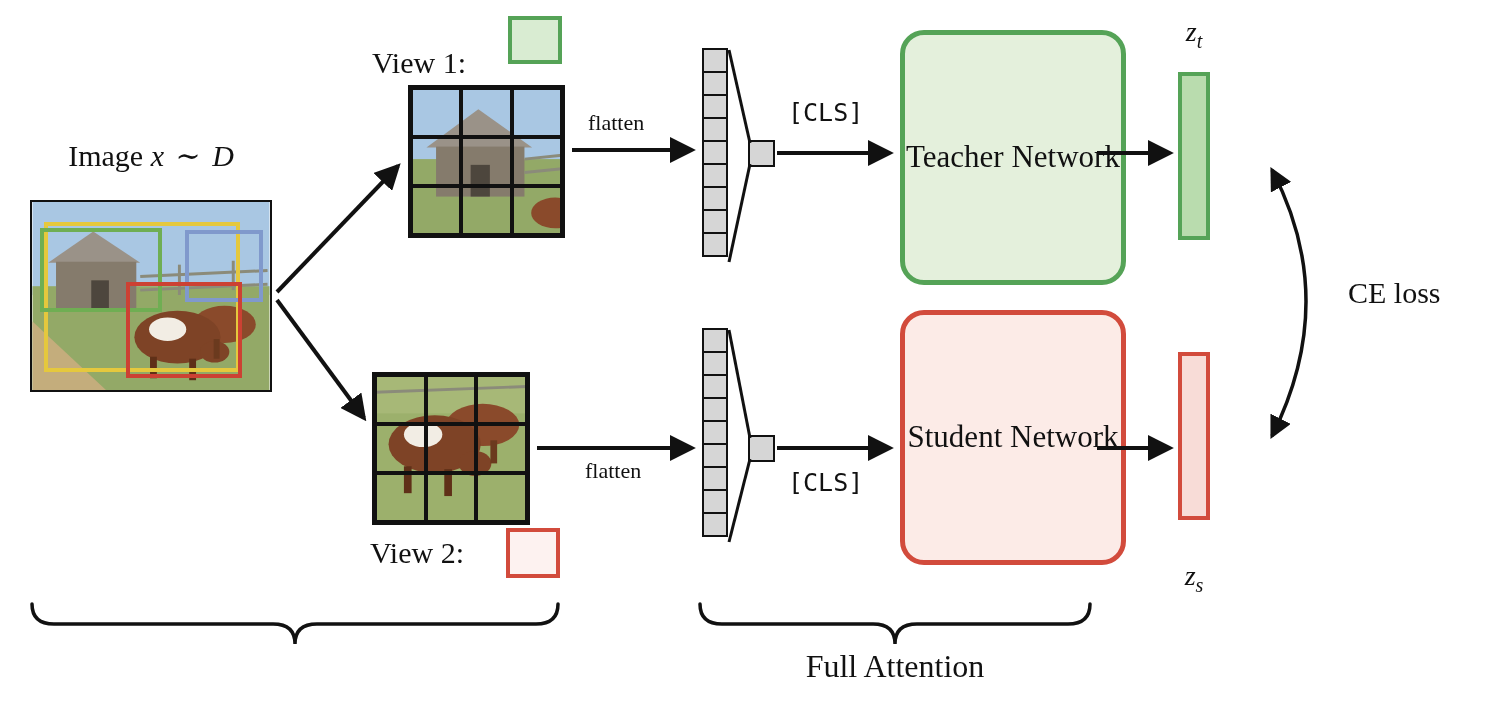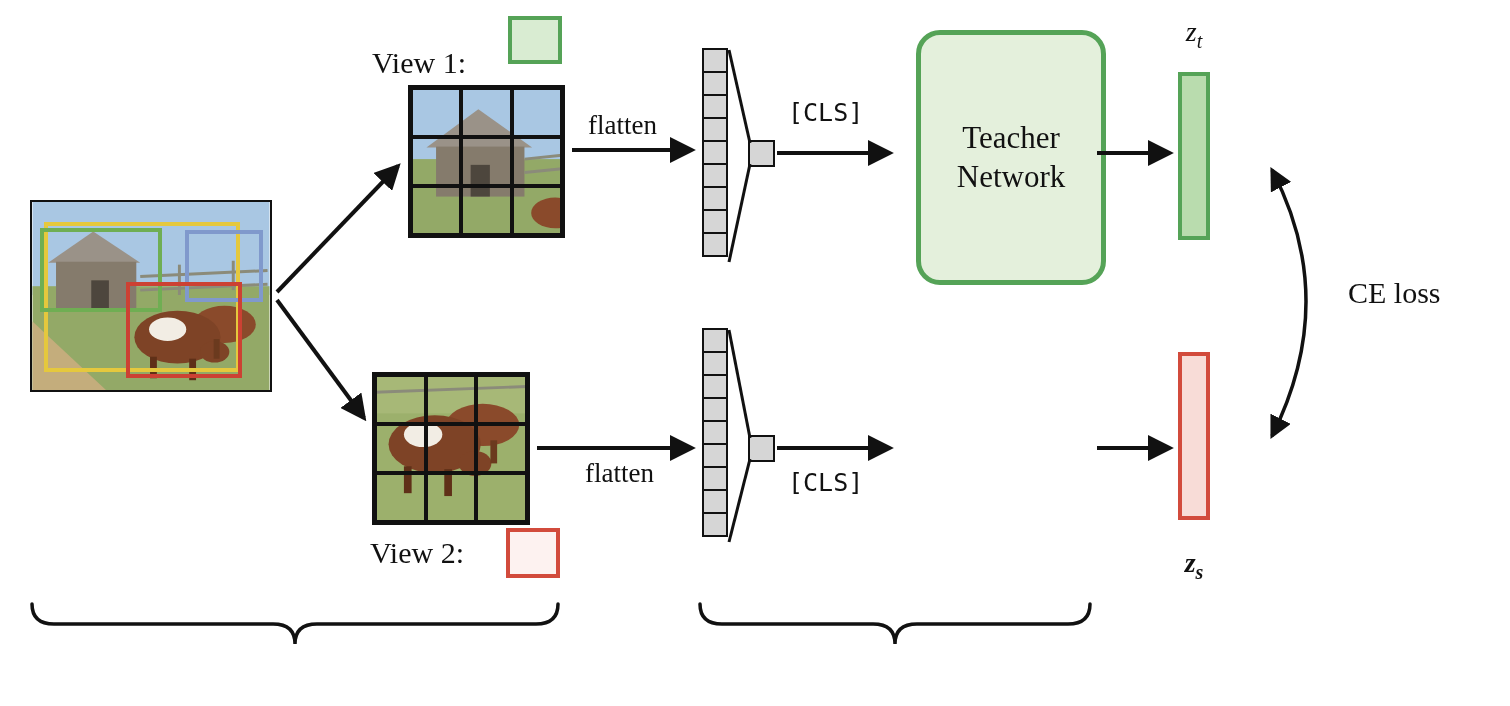--- a/index.html
+++ b/index.html
@@ -19,47 +19,53 @@
   .pgrid{position:absolute;inset:0;display:grid;grid-template-columns:repeat(3,1fr);grid-template-rows:repeat(3,1fr);}
   .pgrid div{border:2px solid #111;}
 
   
   .token-col{display:flex;flex-direction:column;}
   .token{width:26px;height:25px;background:#d6d6d6;border:2px solid #111;box-sizing:border-box;}
   .token + .token{margin-top:-2px;}
   .cls-sq{width:27px;height:27px;background:#d6d6d6;border:2px solid #111;box-sizing:border-box;}
 
   
-  .netbox{width:190px;box-sizing:border-box;border-radius:24px;display:flex;align-items:center;justify-content:center;
-          text-align:center;font-size:31px;line-height:1.25;margin-left:16px;}
+  .netbox{width:226px;box-sizing:border-box;border-radius:24px;display:flex;align-items:center;justify-content:center;
+          text-align:center;font-size:31px;line-height:1.25;}
   .teacher{left:900px;top:30px;height:255px;border:5px solid #55a357;background:#e4f0dc;}
   .student{left:900px;top:310px;height:255px;border:5px solid #d24b3c;background:#fcebe7;}
 
   
   .bar{width:32px;height:168px;box-sizing:border-box;}
   .bar-t{left:1178px;top:72px;background:#b9dcae;border:4px solid #55a357;}
   .bar-s{left:1178px;top:352px;background:#f8dcd7;border:4px solid #d24b3c;}
 
   .swatch{box-sizing:border-box;}
   .swatch1{left:508px;top:16px;width:54px;height:48px;background:#d9ecd2;border:4px solid #55a357;}
   .swatch2{left:506px;top:528px;width:54px;height:50px;background:#fdf2f0;border:4px solid #d24b3c;}
 
   .lbl{white-space:nowrap;}
   .big{font-size:30px;}
-  .mid{font-size:27px;}
+  .mid{font-size:22px;}
   .sec{font-size:32px;}
   .zlbl{font-size:28px;font-style:italic;text-align:center;width:32px;}
   .zlbl sub{font-size:20px;font-style:italic;}
   svg.overlay{position:absolute;inset:0;pointer-events:none;}
 </style>
 </head>
 <body>
 
 <div class="canvas">
 
+  <div class="abs big lbl" style="left:30px;top:138px;width:242px;text-align:center;">
+    <span>Image</span>
+    <span style="font-style:italic;">x</span>
+    <span style="margin:0 4px;">∼</span>
+    <span style="font-style:italic;">D</span>
+  </div>
 
   <div class="abs photo">
     <svg viewBox="0 0 242 192" width="238" height="188">
       <rect x="0" y="0" width="242" height="95" fill="#a9c7e3"></rect>
       <rect x="0" y="86" width="242" height="106" fill="#93a967"></rect>
       <polygon points="0,122 75,192 0,192" fill="#c4ad7c"></polygon>
       <polygon points="16,62 62,30 110,62" fill="#9a9288"></polygon>
       <rect x="24" y="61" width="82" height="50" fill="#857b6c"></rect>
       <rect x="60" y="80" width="18" height="31" fill="#4d463d"></rect>
       <line x1="110" y1="76" x2="240" y2="70" stroke="#8b8b7a" stroke-width="3"></line>
@@ -165,33 +171,37 @@
       <div class="token"></div>
   </div>
   <div class="abs cls-sq" style="left:748px;top:435px;"></div>
 
   <div class="abs mono lbl" style="left:788px;top:98px;font-size:25px;">[CLS]</div>
   <div class="abs mono lbl" style="left:788px;top:468px;font-size:25px;">[CLS]</div>
 
   <div class="abs netbox teacher">
     <span>Teacher Network</span>
   </div>
+  <div class="abs netbox student">
+    <span>Student Network</span>
+  </div>
 
   <div class="abs zlbl" style="left:1178px;top:16px;">
     <span>z</span><sub>t</sub>
   </div>
   <div class="abs bar bar-t"></div>
 
   <div class="abs bar bar-s"></div>
-  <div class="abs zlbl" style="left:1178px;top:547px;font-weight:bold;">
+  <div class="abs zlbl" style="left:1178px;top:560px;">
     <span>z</span><sub>s</sub>
   </div>
 
   <div class="abs big lbl" style="left:1348px;top:276px;">CE loss</div>
 
+  <div class="abs sec" style="left:700px;top:648px;width:390px;text-align:center;">Full Attention</div>
 
   <svg class="overlay" width="1510" height="706" viewBox="0 0 1510 706">
     <defs>
       <marker id="arrow" viewBox="0 0 10 10" refX="8.5" refY="5" markerWidth="6.5" markerHeight="6.5" orient="auto-start-reverse">
         <path d="M0,0 L10,5 L0,10 z" fill="#111"></path>
       </marker>
     </defs>
 
     <line x1="277" y1="292" x2="398" y2="166" stroke="#111" stroke-width="4" marker-end="url(#arrow)"></line>
     <line x1="277" y1="300" x2="364" y2="418" stroke="#111" stroke-width="4" marker-end="url(#arrow)"></line>

